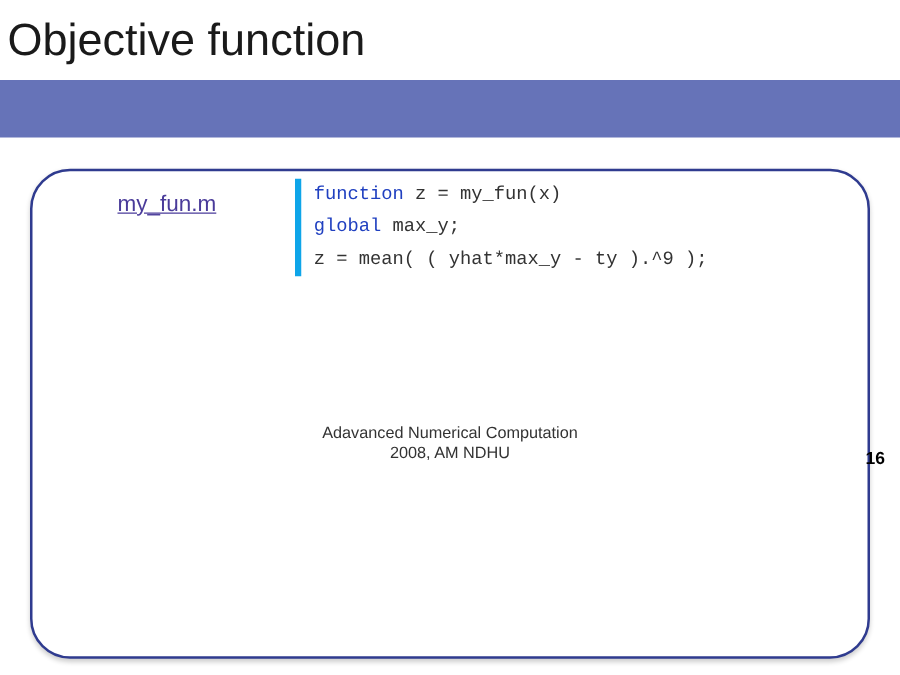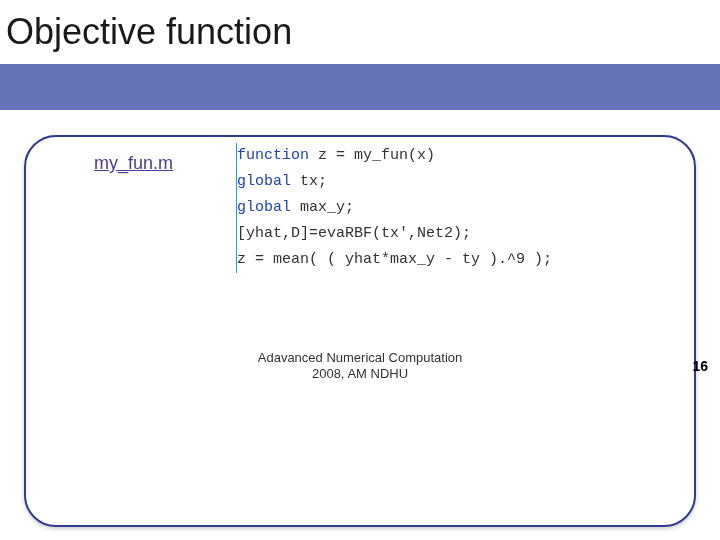--- a/index.html
+++ b/index.html
@@ -55,26 +55,27 @@
   }
   .code-block {
     position: absolute;
     top: 6px;
     left: 210px;
     width: 360px;
     font-family: "Courier New", monospace;
     font-size: 15px;
     line-height: 26px;
     color: #333;
-    border-left: 1px solid #0ea5e9;
+    border-left: 5px solid #0ea5e9;
+    padding-left: 10px;
   }
   .code-block .kw { color: #2040c0; }
   .footer-text {
     position: absolute;
-    bottom: 2px;
+    bottom: 14px;
     left: 0;
     width: 100%;
     text-align: center;
     font-size: 13px;
     color: #333;
     line-height: 1.25;
   }
   .page-num {
     position: absolute;
     bottom: 10px;
@@ -90,23 +91,21 @@
 <div class="slide">
   <div class="top-band"></div>
   <div class="title-area">
     <span class="title-text">Objective function</span>
   </div>
 
   <div class="content-box">
     <a class="link-label" href="#">my_fun.m</a>
     <div class="code-block">
       <div><span class="kw">function</span> <span></span>z = my_fun(x)</div>
-      <div><span class="kw">global</span> tx;</div>
       <div><span class="kw">global</span> max_y;</div>
-      <div>[yhat,D]=evaRBF(tx',Net2);</div>
       <div>z = mean( ( yhat*max_y - ty ).^9 );</div>
     </div>
   </div>
 
   <div class="footer-text">
     <span>Adavanced Numerical Computation</span><br>
     <span>2008, AM NDHU</span>
   </div>
   <div class="page-num">16</div>
 </div>

